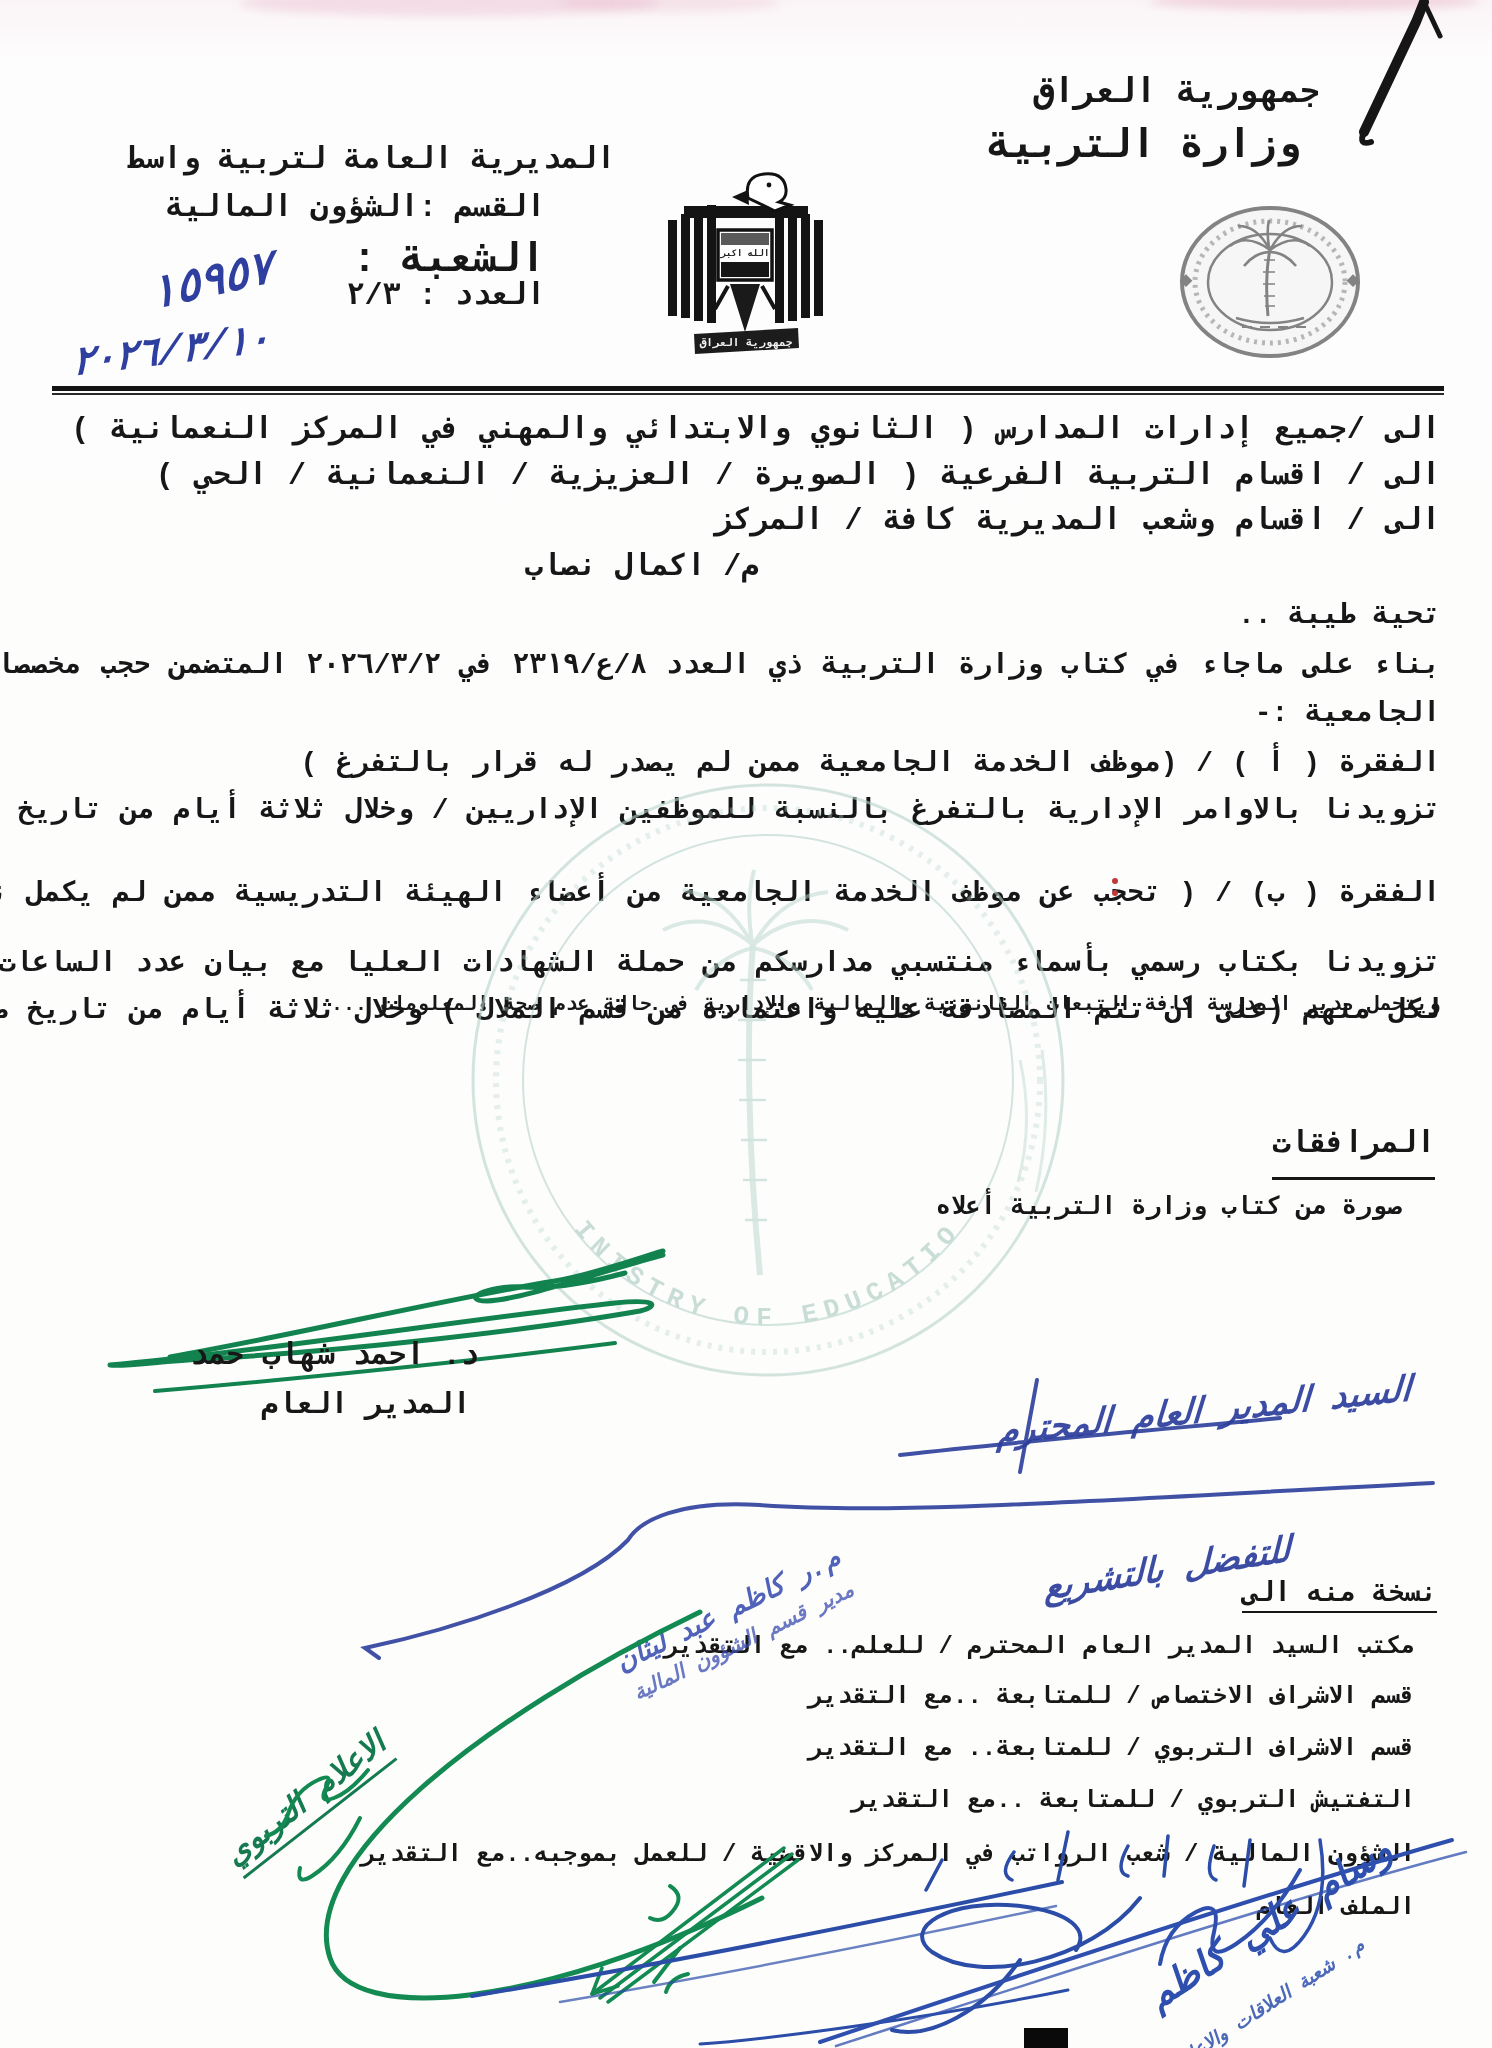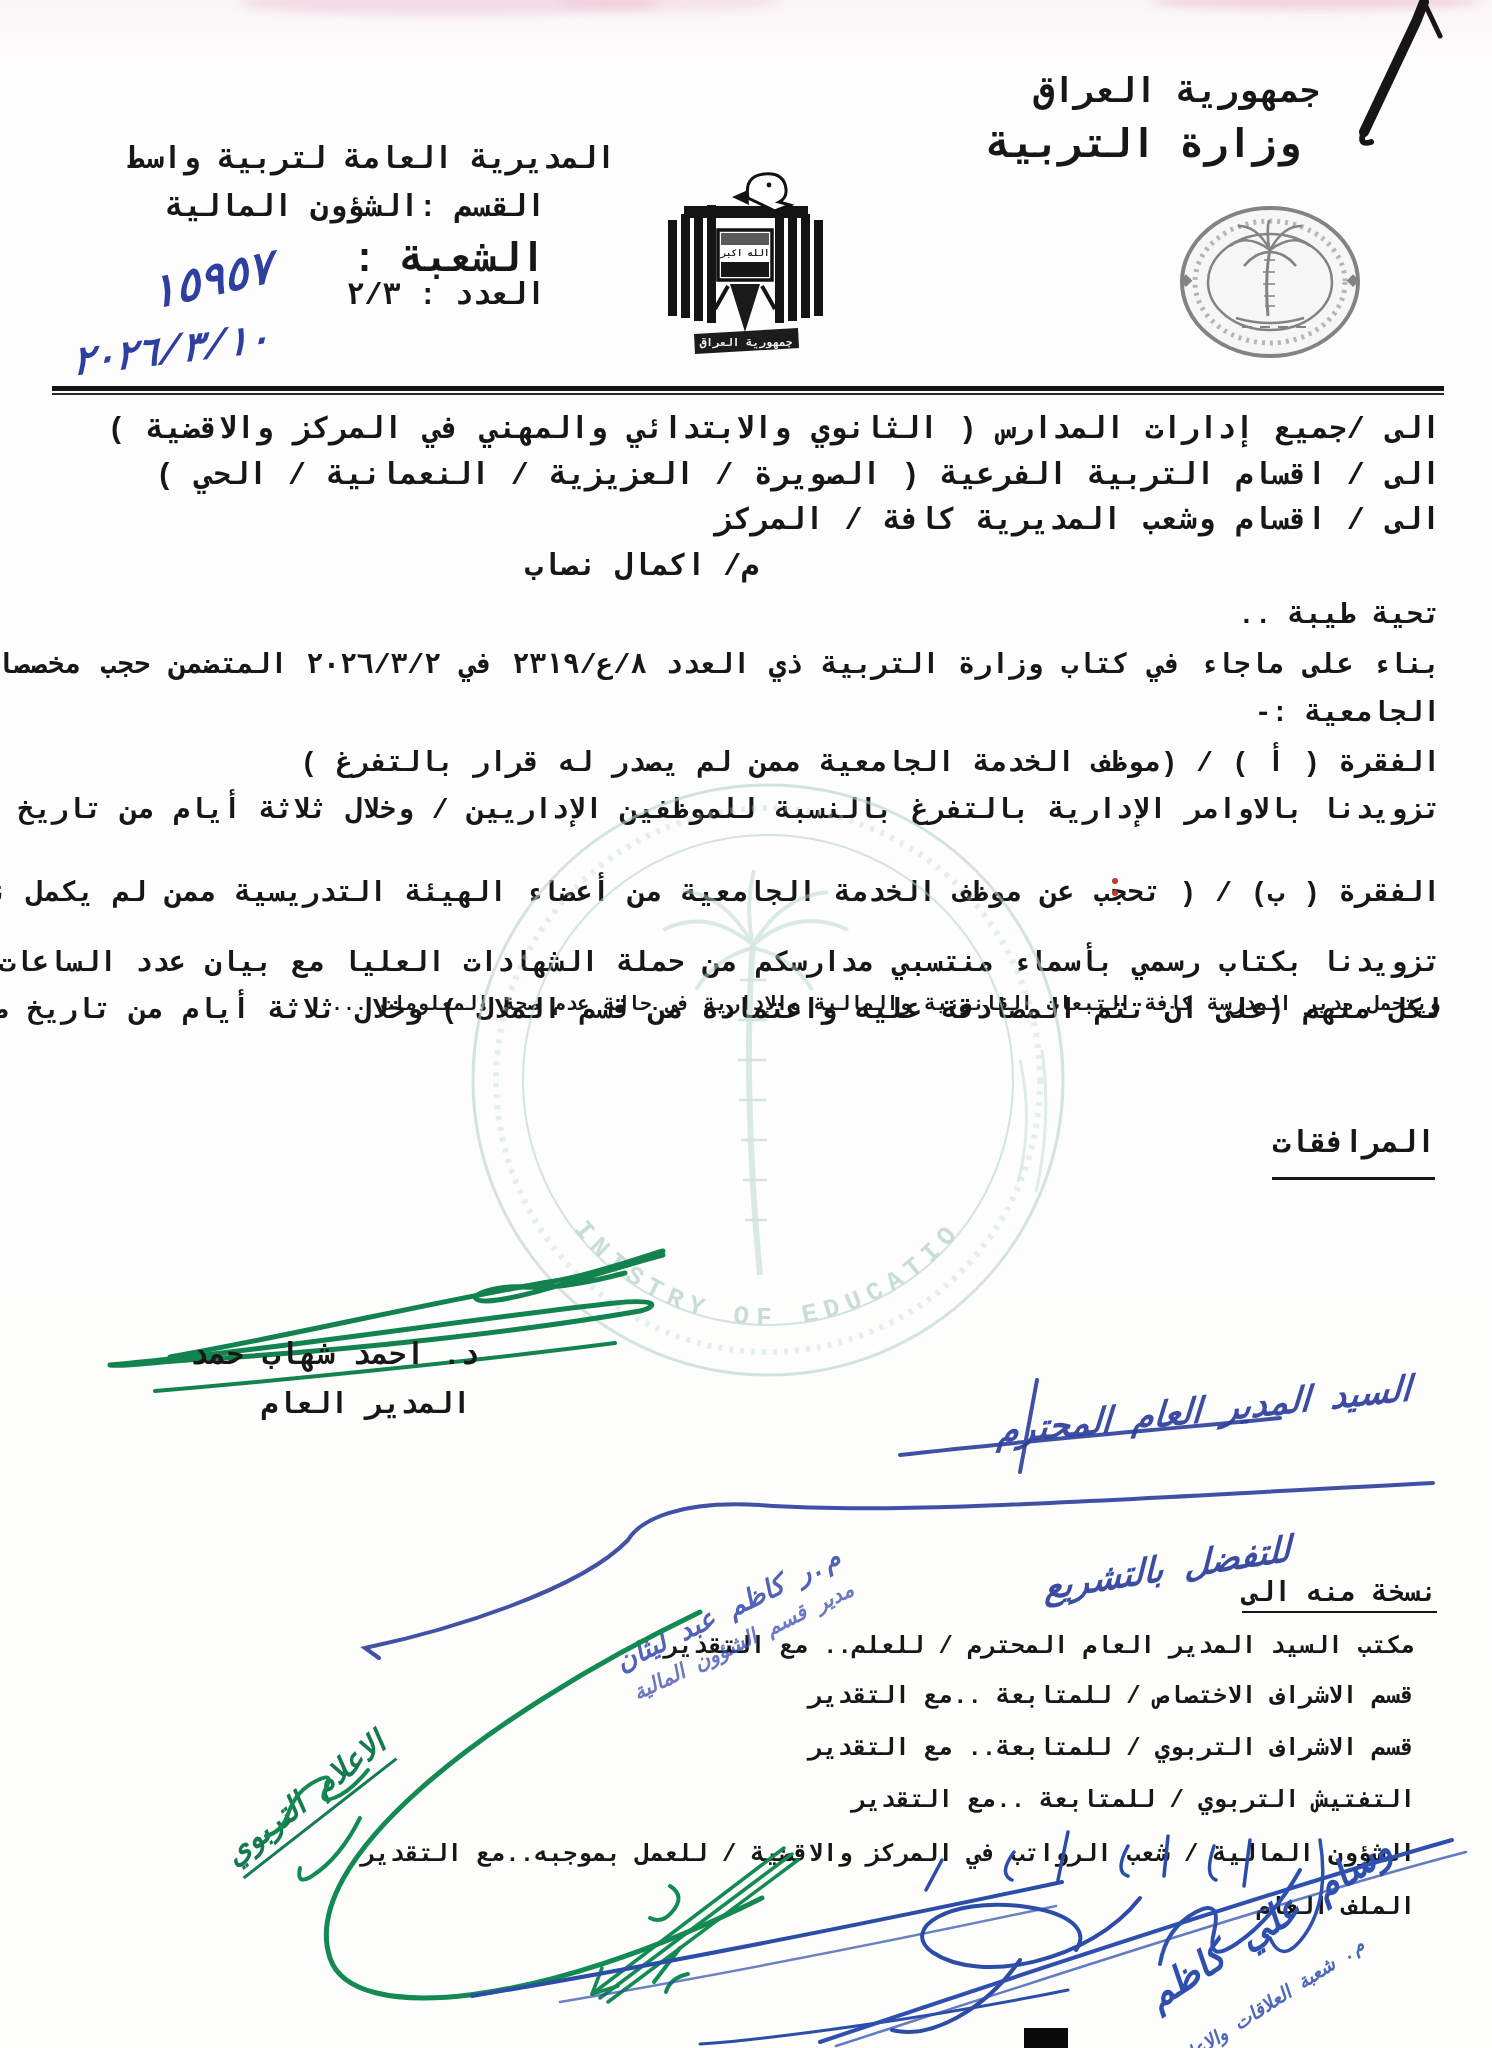--- a/index.html
+++ b/index.html
@@ -83,21 +83,21 @@
                M98 58 C88 58 78 64 72 72 M98 58 C108 58 118 64 124 72" stroke-width="2.6"></path>
       <path d="M64 124 Q98 134 132 124" stroke-width="2.4"></path>
       <path d="M70 133 h10 m8 0 h10 m8 0 h10 m8 0 h10" stroke-width="2"></path>
     </g>
     <rect x="10" y="82" width="9" height="9" fill="#6e6e6e" transform="rotate(45 14 86)"></rect>
     <rect x="177" y="82" width="9" height="9" fill="#6e6e6e" transform="rotate(45 181 86)"></rect>
   </svg>
 
   <div class="divider" style="top:386px"></div>
 
-  <div class="t" style="top:412px;right:52px;font-size:30px;word-spacing:3px">الى /جميع إدارات المدارس ( الثانوي والابتدائي والمهني في المركز والاقضية )</div>
+  <div class="t" style="top:412px;right:52px;font-size:30px;word-spacing:3px">الى /جميع إدارات المدارس ( الثانوي والابتدائي والمهني في المركز النعمانية )</div>
   <div class="t" style="top:458px;right:52px;font-size:30px;word-spacing:3px">الى / اقسام التربية الفرعية ( الصويرة / العزيزية / النعمانية / الحي )</div>
   <div class="t" style="top:503px;right:52px;font-size:30px;word-spacing:3px">الى / اقسام وشعب المديرية كافة /  المركز</div>
   <div class="t" style="top:549px;left:0;width:1284px;text-align:center;font-size:30px">م/ اكمال نصاب</div>
 
   <div class="t" style="top:598px;right:52px;font-size:28px">تحية طيبة ..</div>
   <div class="t" style="top:648px;right:52px;font-size:28px;word-spacing:2px">بناء على ماجاء في كتاب وزارة التربية ذي العدد ٨/ع/٢٣١٩ في ٢٠٢٦/٣/٢ المتضمن حجب مخصصات الخدمة</div>
   <div class="t" style="top:696px;right:52px;font-size:28px">الجامعية :-</div>
   <div class="t" style="top:746px;right:52px;font-size:28px;word-spacing:2px">الفقرة ( أ ) /  (موظف الخدمة الجامعية ممن لم يصدر له قرار بالتفرغ )</div>
   <div class="t" style="top:793px;right:52px;font-size:28px;word-spacing:2px">تزويدنا بالاوامر الإدارية بالتفرغ بالنسبة للموظفين الإداريين / وخلال ثلاثة أيام من تاريخ صدور كتابنا هذا ..</div>
   <div class="t" style="top:876px;right:52px;font-size:28px;word-spacing:2px">الفقرة ( ب) / ( تحجب عن موظف الخدمة الجامعية من أعضاء الهيئة التدريسية ممن لم يكمل نصابه التدريسي)</div>
@@ -120,20 +120,21 @@
                M345 218 C325 222 300 238 288 260 M345 218 C368 222 392 238 404 260" stroke-width="4" opacity=".8"></path>
       <path d="M612 330 q14 62 -2 122 M634 320 q10 72 -6 142" stroke-width="3" opacity=".7"></path>
     </g>
     <path id="wmArc" d="M159 490 A245 245 0 0 0 561 490" fill="none"></path>
     <text font-size="26" letter-spacing="8" fill="#a6c9bd" font-weight="bold">
       <textPath href="#wmArc" startOffset="50%" text-anchor="middle">MINISTRY OF EDUCATION</textPath>
     </text>
   </svg>
 
   <div class="t" style="top:1126px;right:57px;font-size:30px"><span class="uline">المرافقات</span></div>
+  <div class="t" style="top:1192px;right:90px;font-size:25px">صورة من كتاب وزارة التربية أعلاه</div>
 
   <svg class="abs" style="left:55px;top:1245px" width="620" height="160" viewBox="0 0 620 160">
     <g fill="none" stroke="#12824f" stroke-width="5" stroke-linecap="round">
       <path d="M115 112 C240 90 400 52 500 36 C540 29 575 16 608 6"></path>
       <path d="M608 10 C540 28 470 54 432 56 C405 56 430 40 468 42 C500 44 540 36 570 28"></path>
       <path d="M55 120 C180 110 430 72 560 58 C600 54 606 60 585 66 C470 86 290 106 150 114 C105 116 70 122 55 120"></path>
       <path d="M100 146 C220 136 420 116 560 98" stroke-width="4"></path>
     </g>
   </svg>
   <div class="t" style="top:1338px;left:190px;width:400px;text-align:left;font-size:30px">د. احمد شهاب حمد</div>

